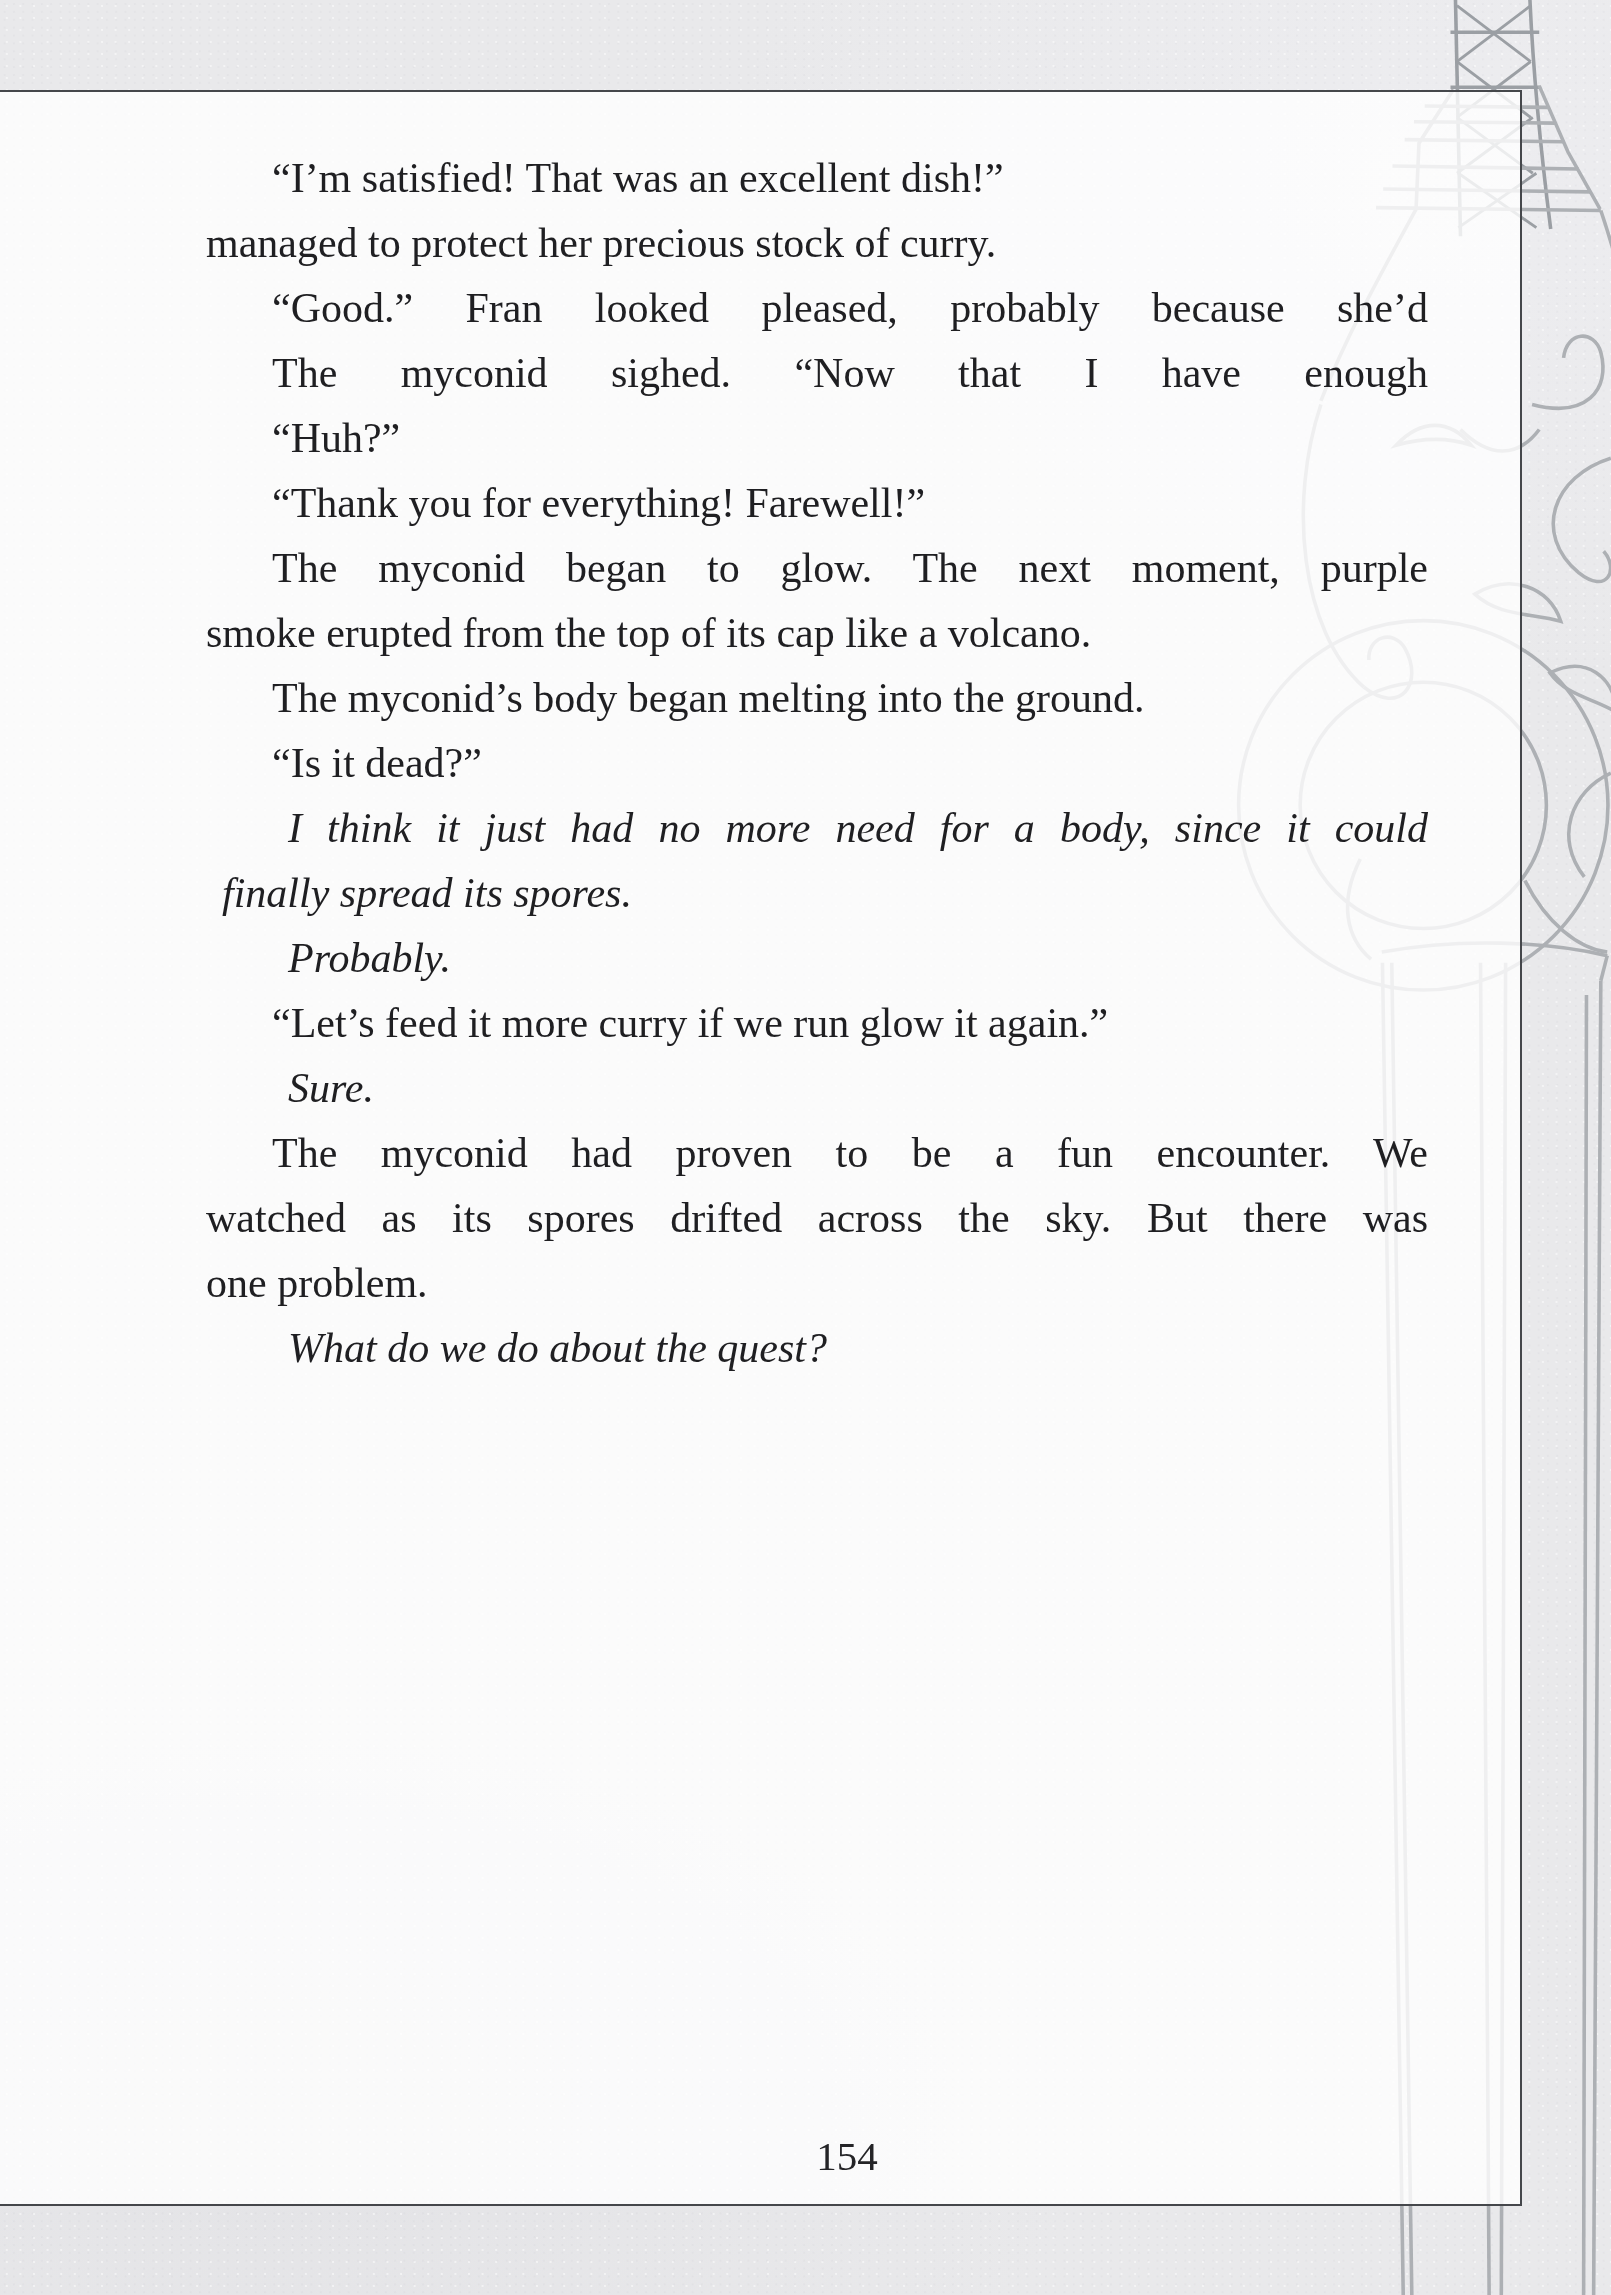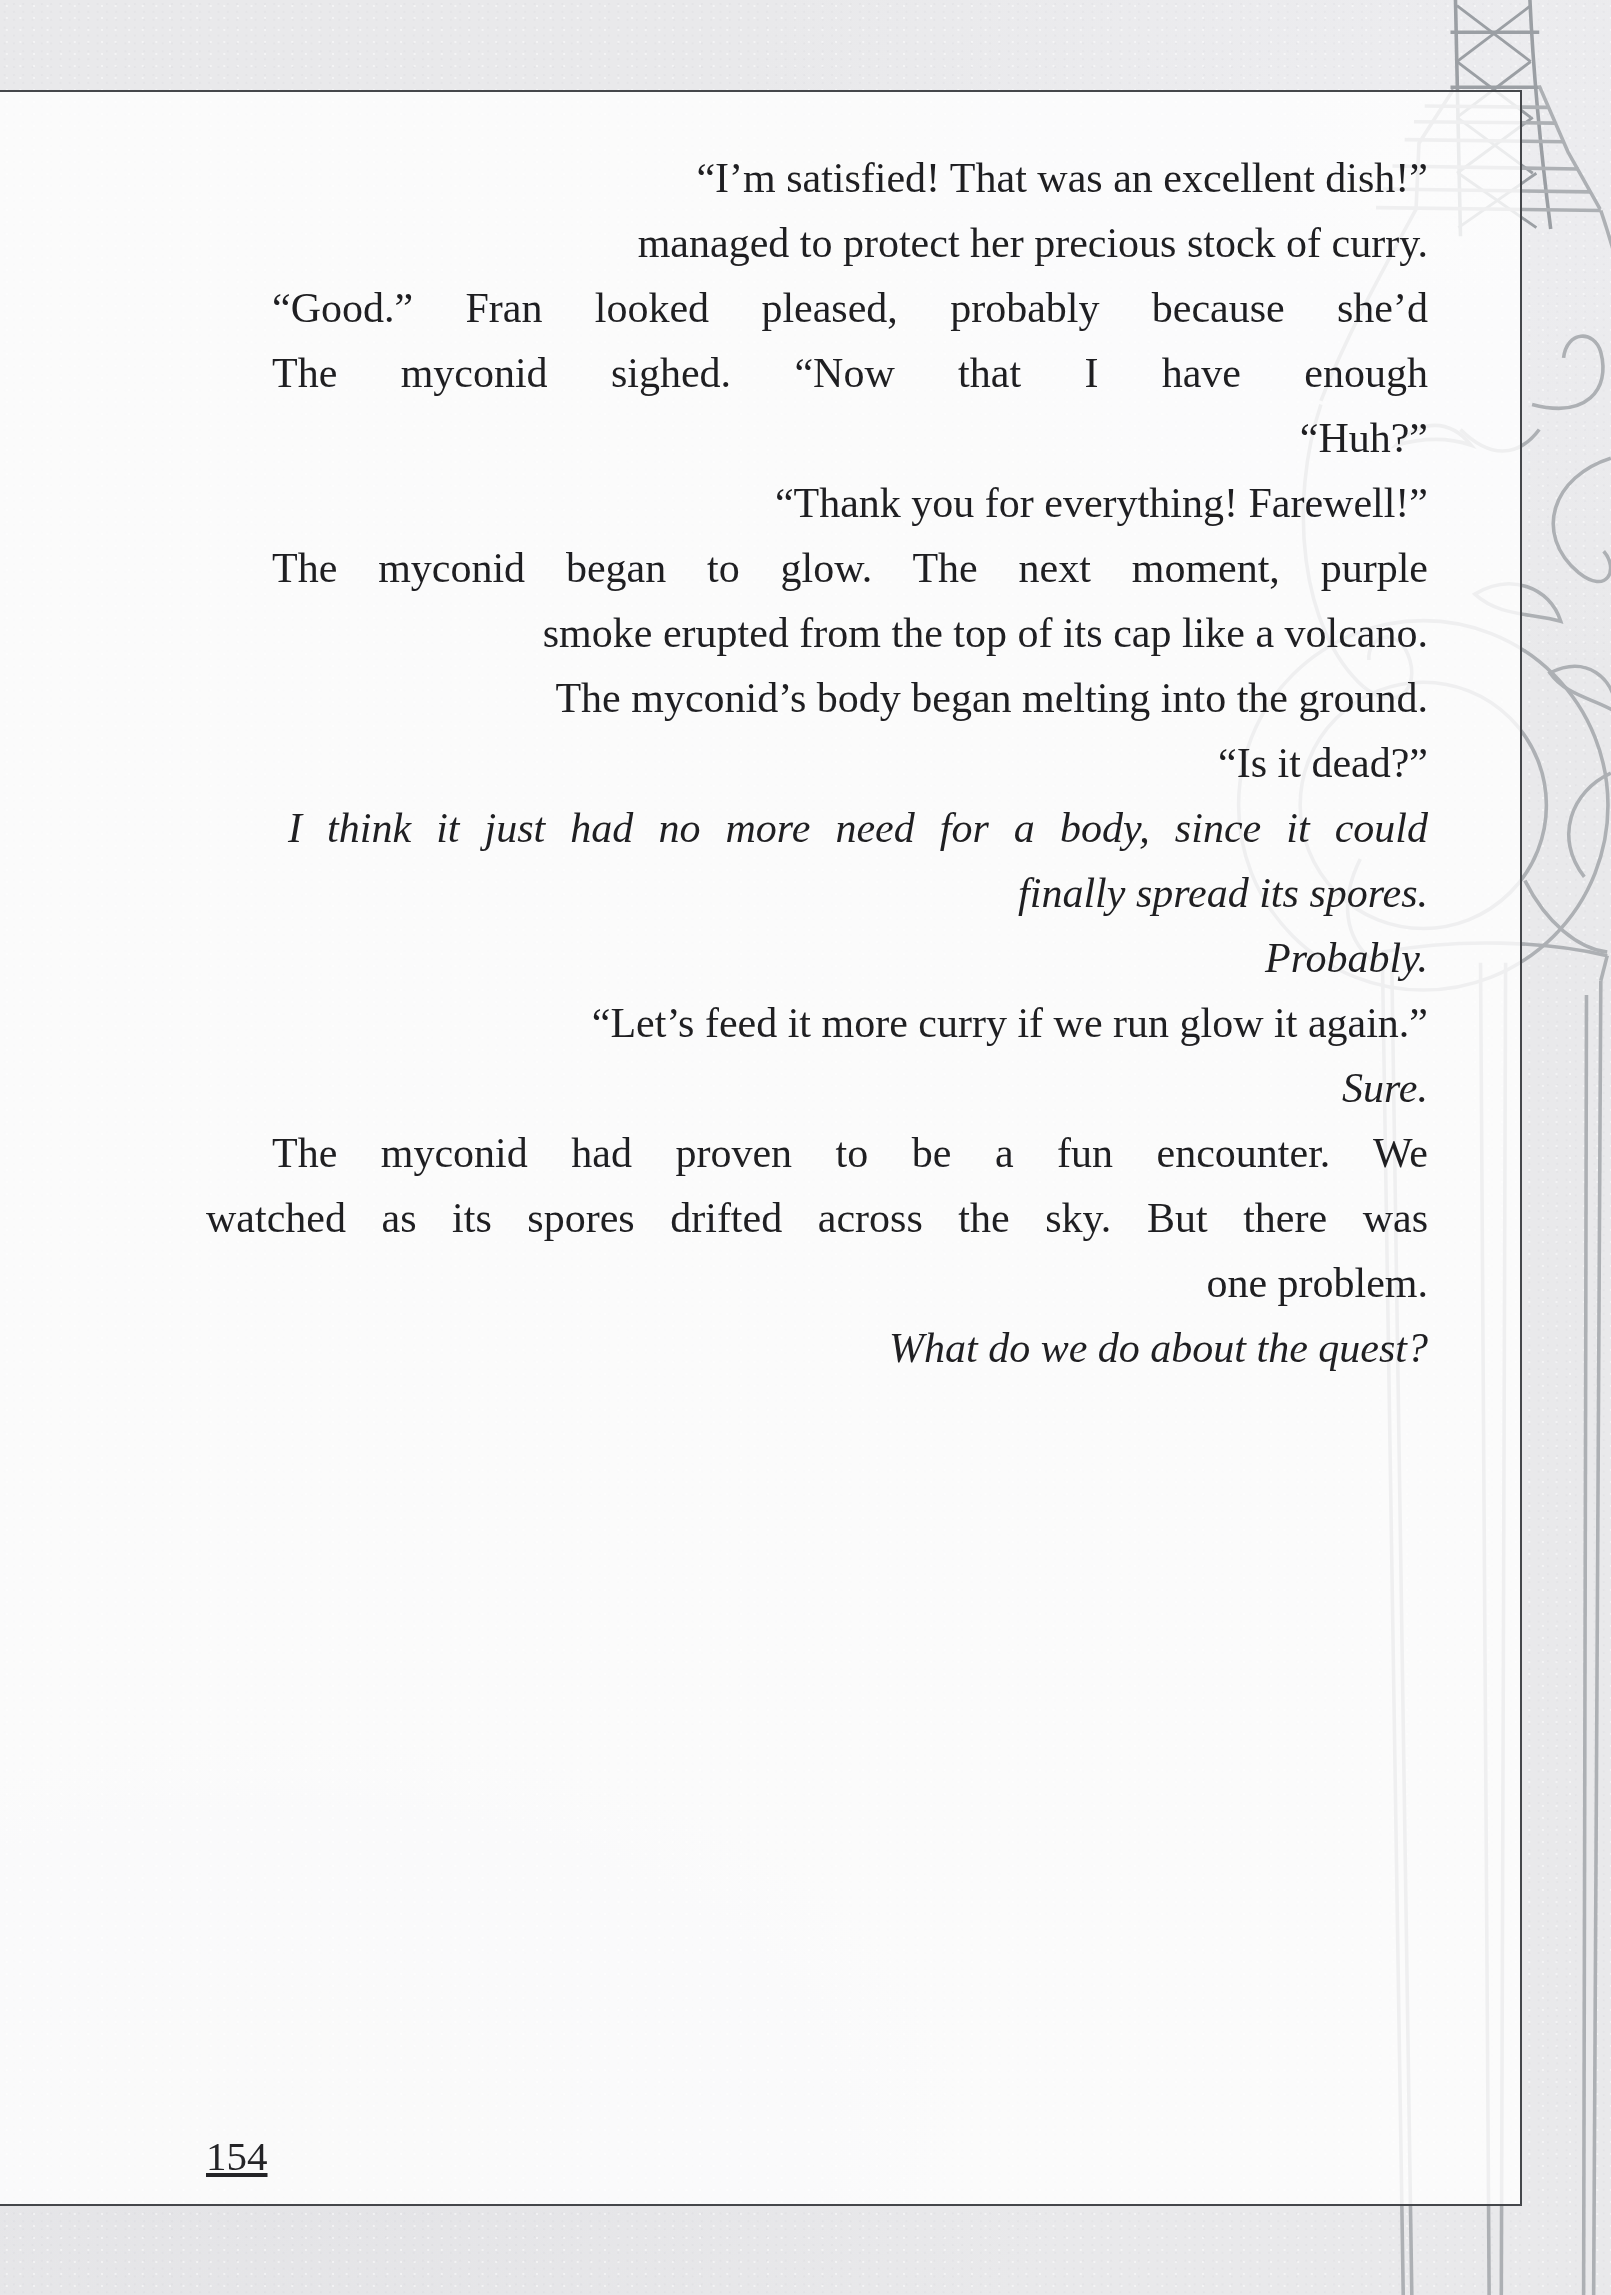--- a/index.html
+++ b/index.html
@@ -23,27 +23,27 @@
     box-sizing:border-box;
     background:rgba(255,255,255,0.80);
     border-top:2.1px solid #45474b;
     border-right:2.1px solid #45474b;
     border-bottom:2.1px solid #45474b;
   }
   .text{
     position:absolute;left:206px;top:54px;width:1222px;
     color:#1f1f22;font-size:42px;
   }
-  .line{height:65px;line-height:65px;text-align:right;}
+  .line{height:65px;line-height:65px;text-align:left;}
   .line.j{text-align:justify;text-align-last:justify;}
   .line.indent{text-indent:66px;}
   .line.italic{font-style:italic;margin-left:16px;}
   .folio{
     position:absolute;left:206px;top:2032px;width:1282px;
-    font-size:41px;line-height:65px;color:#242427;text-decoration:underline;
+    text-align:center;font-size:41px;line-height:65px;color:#242427;
   }
 </style>
 </head>
 <body>
 
 <div class="page">
 
   <svg class="sword" width="1611" height="2295" viewBox="0 0 2250 3206" fill="none">
 
     <g stroke="#9b9fa4" stroke-width="5">

